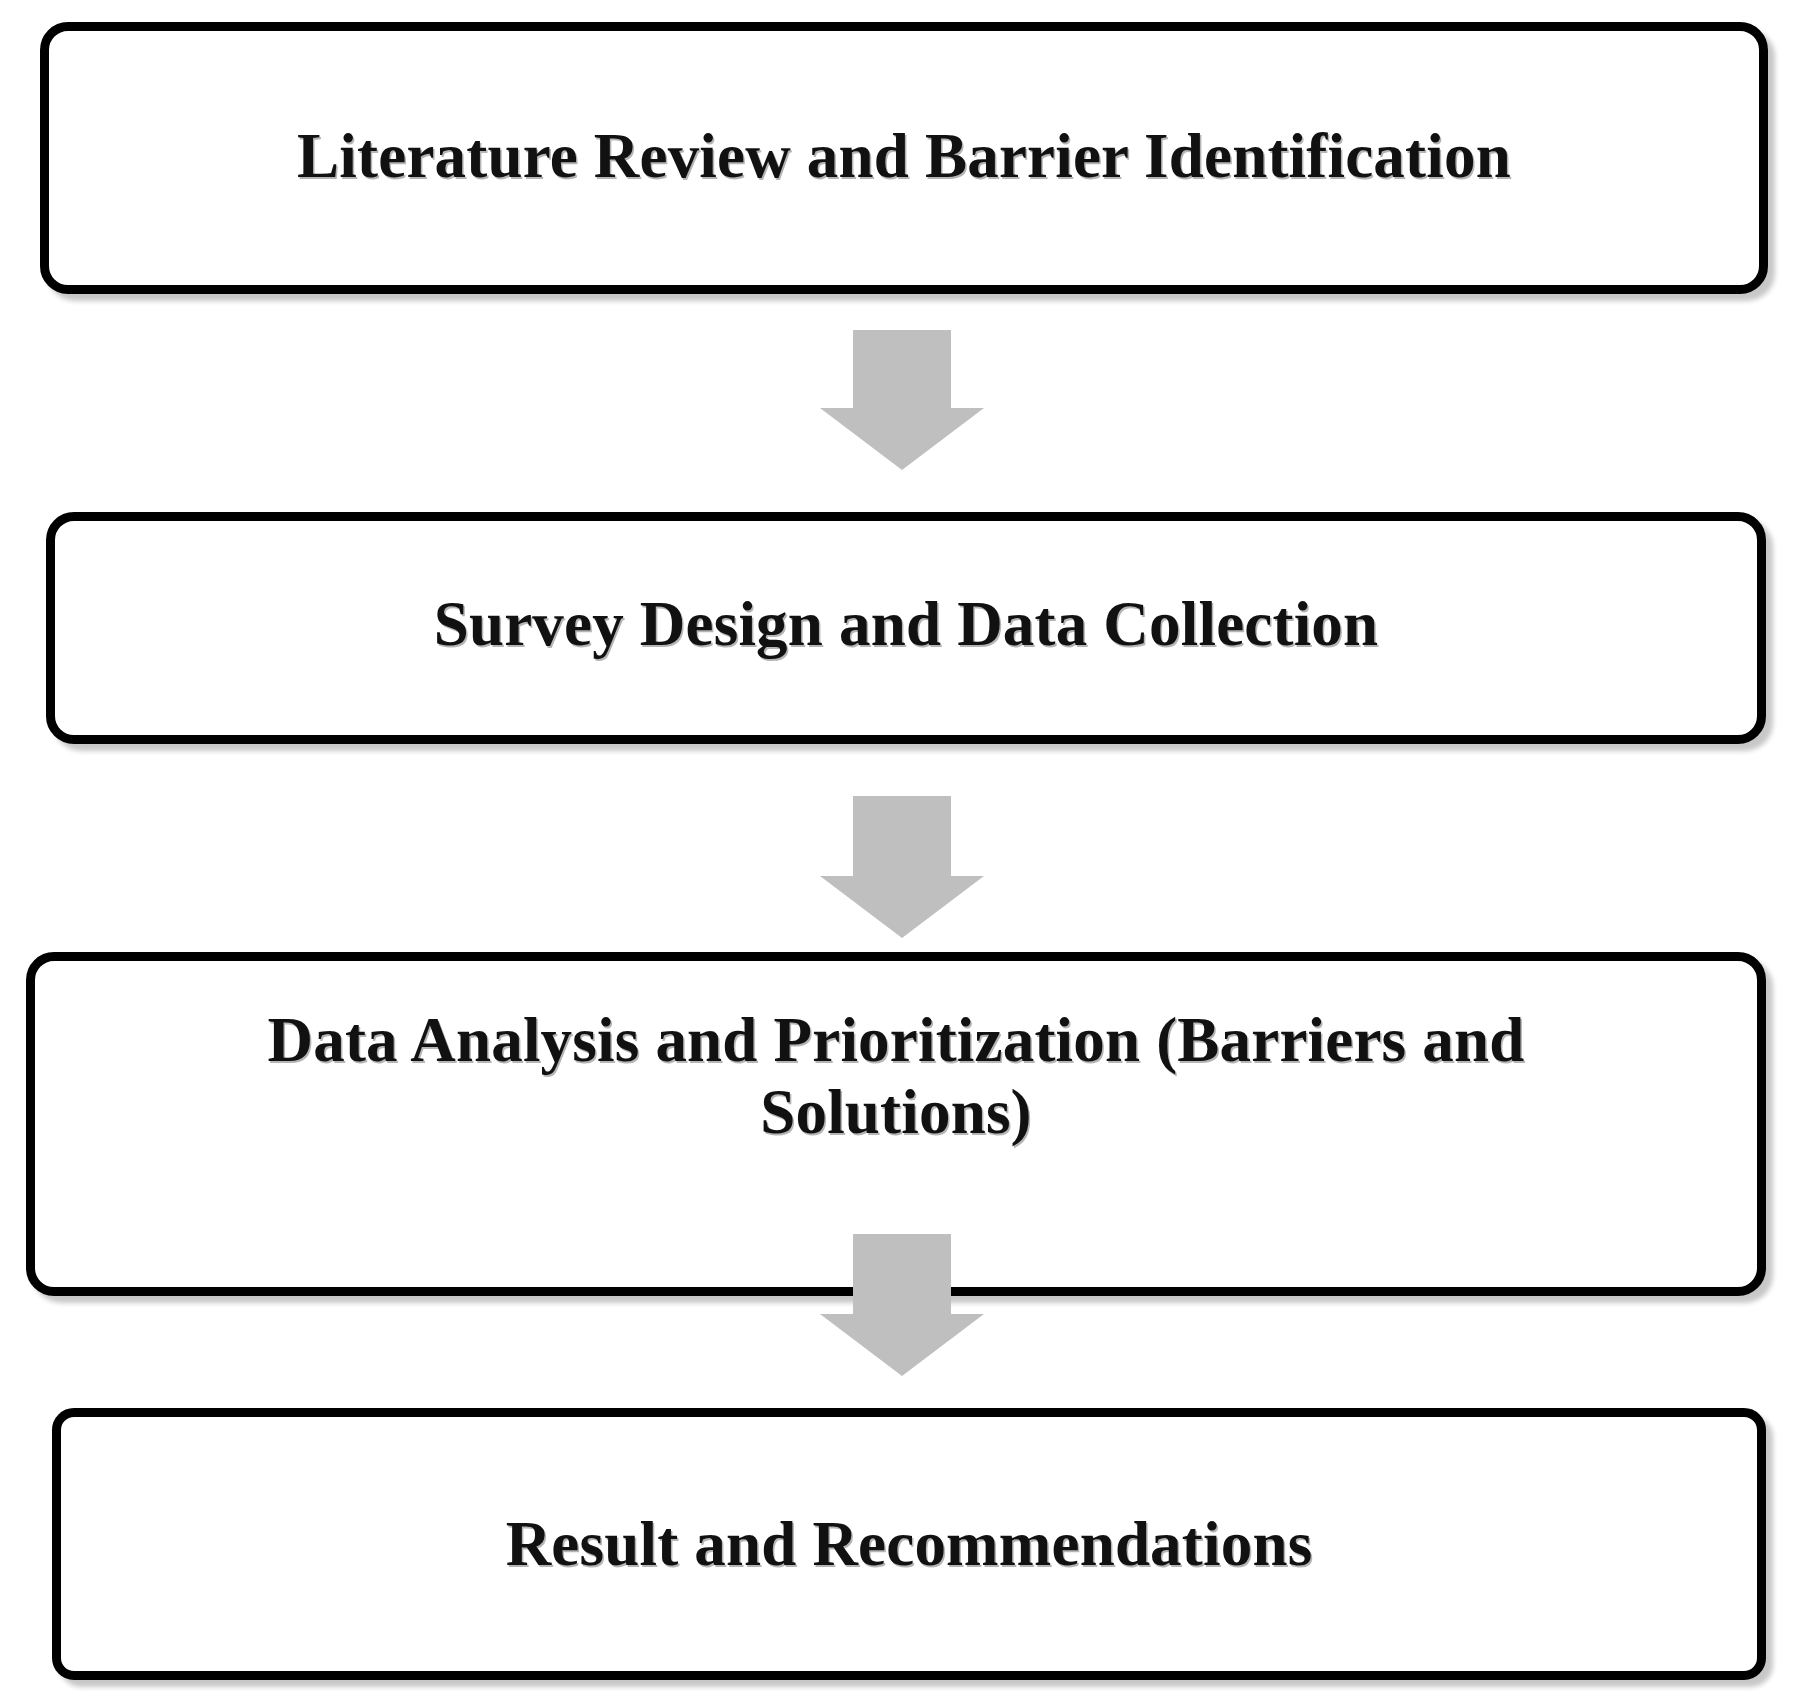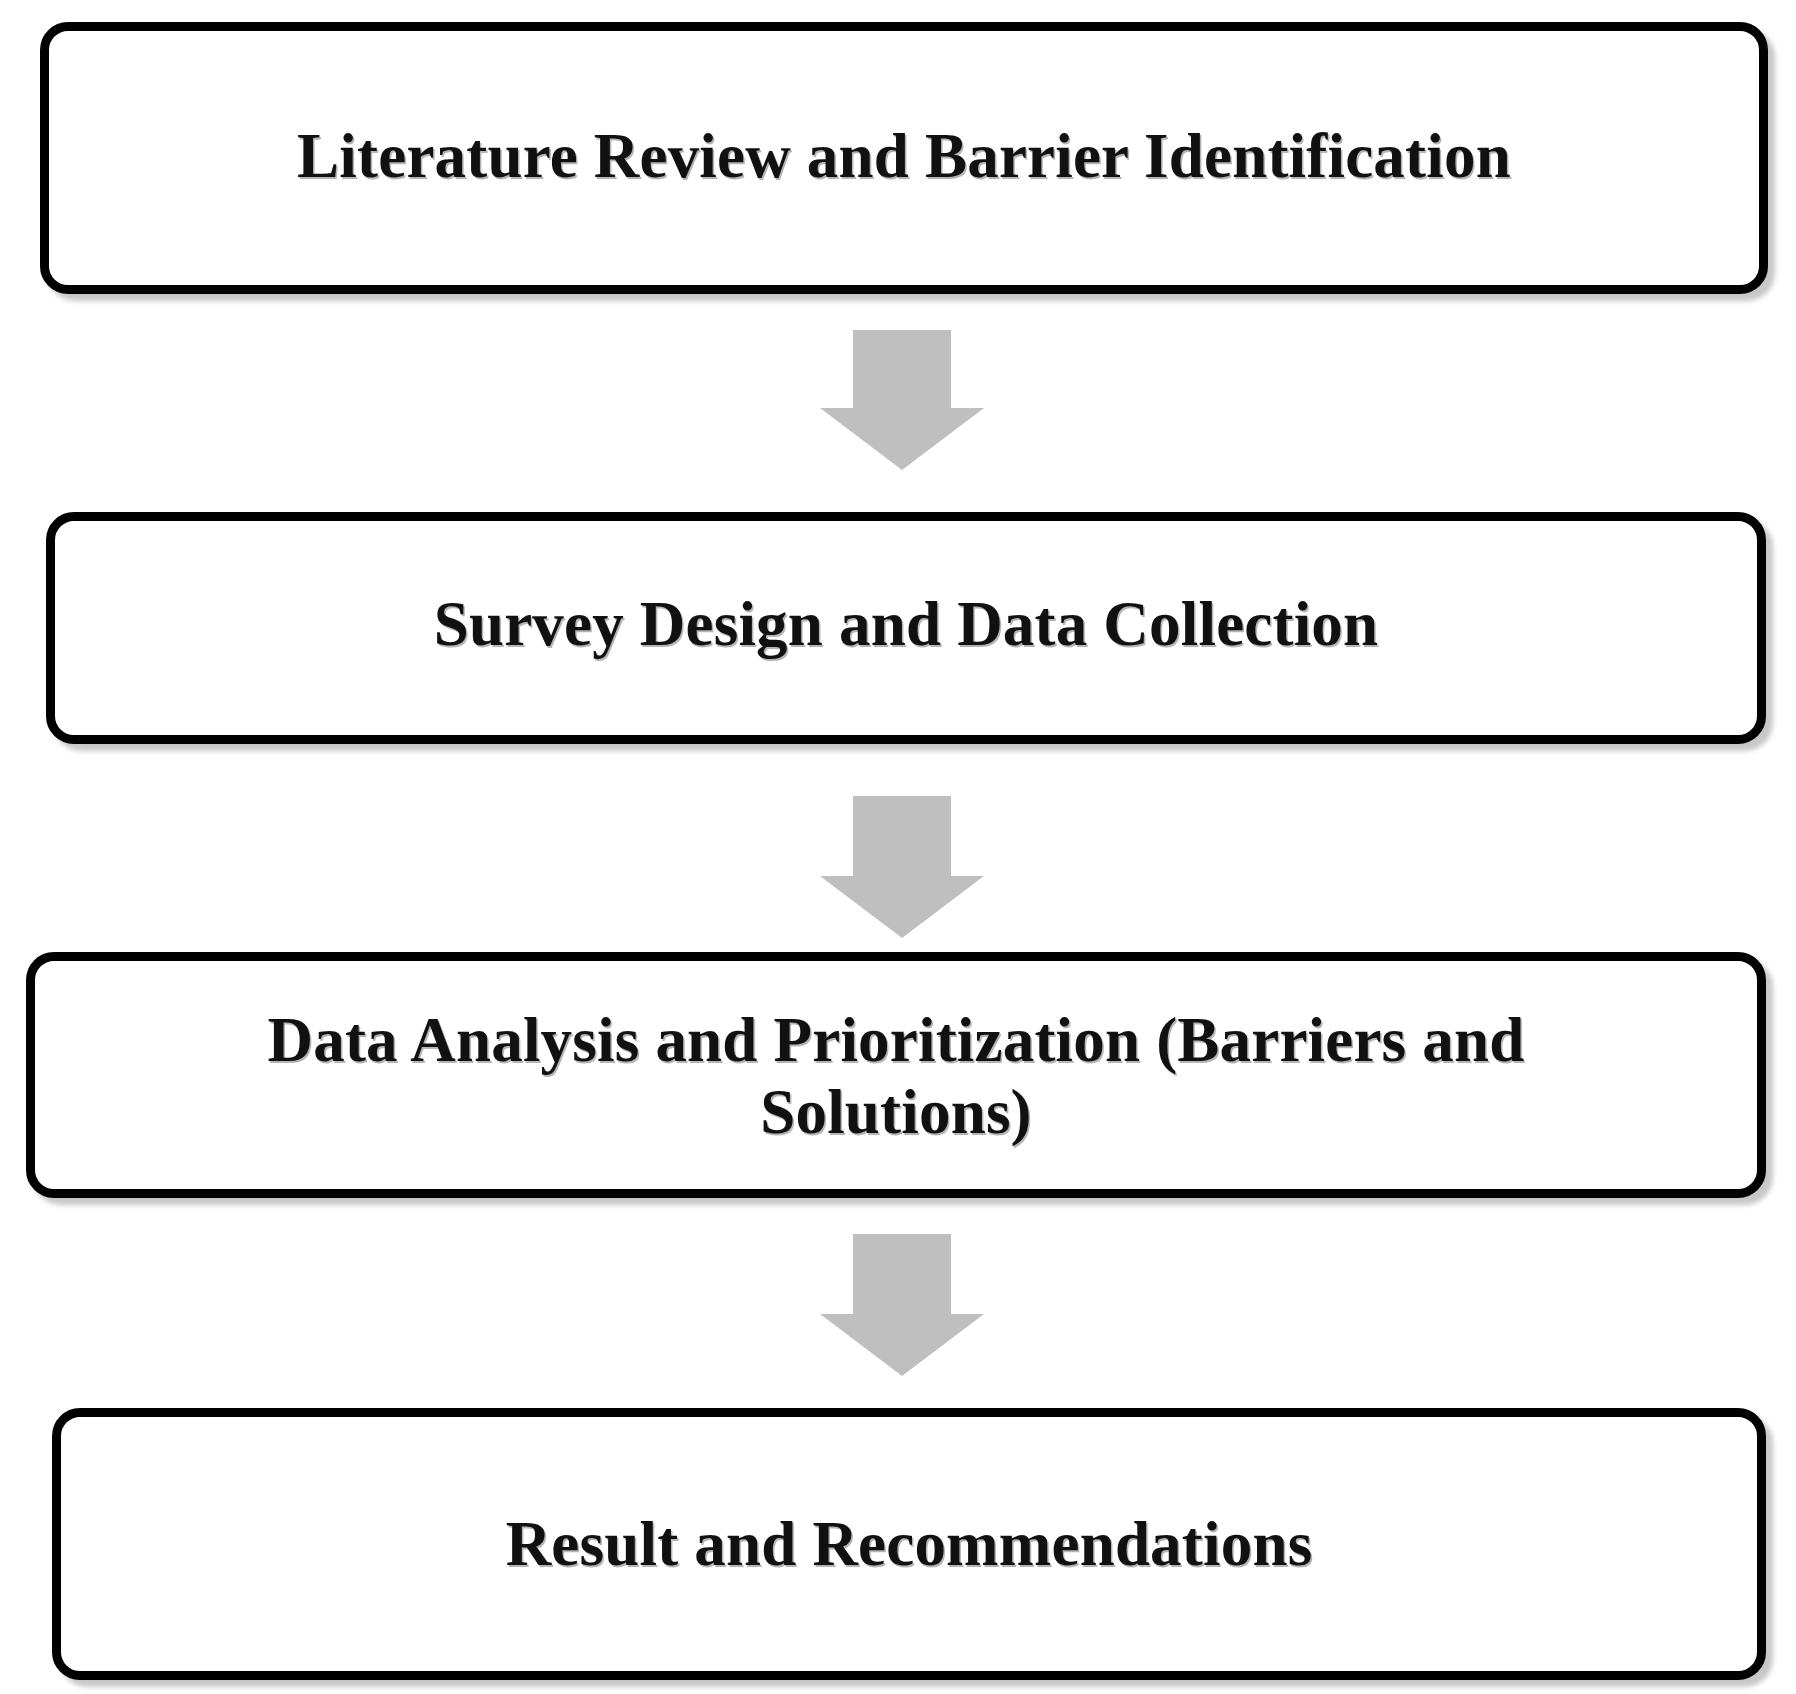--- a/index.html
+++ b/index.html
@@ -47,24 +47,24 @@
     padding: 0 24px;
   }
 
   
   #node-0 { left: 40px;  top: 22px;   width: 1728px; height: 272px; }
   #node-0 .node-label { margin-top: 90px; }
 
   #node-1 { left: 46px;  top: 512px;  width: 1720px; height: 232px; }
   #node-1 .node-label { margin-top: 68px; }
 
-  #node-2 { left: 26px;  top: 952px;  width: 1740px; height: 246px; }
+  #node-2 { left: 26px;  top: 952px;  width: 1740px; height: 344px; }
   #node-2 .node-label { margin-top: 44px; }
 
-  #node-3 { left: 52px;  top: 1408px; width: 1714px; height: 272px; }
+  #node-3 { left: 52px;  top: 1408px; width: 1714px; height: 272px; border-radius: 22px; }
   #node-3 .node-label { margin-top: 92px; }
 
   
   .connector {
     position: absolute;
     left: 0;
     width: 1796px;
     pointer-events: none;
   }
   #conn-0 { top: 330px;  height: 140px; }

